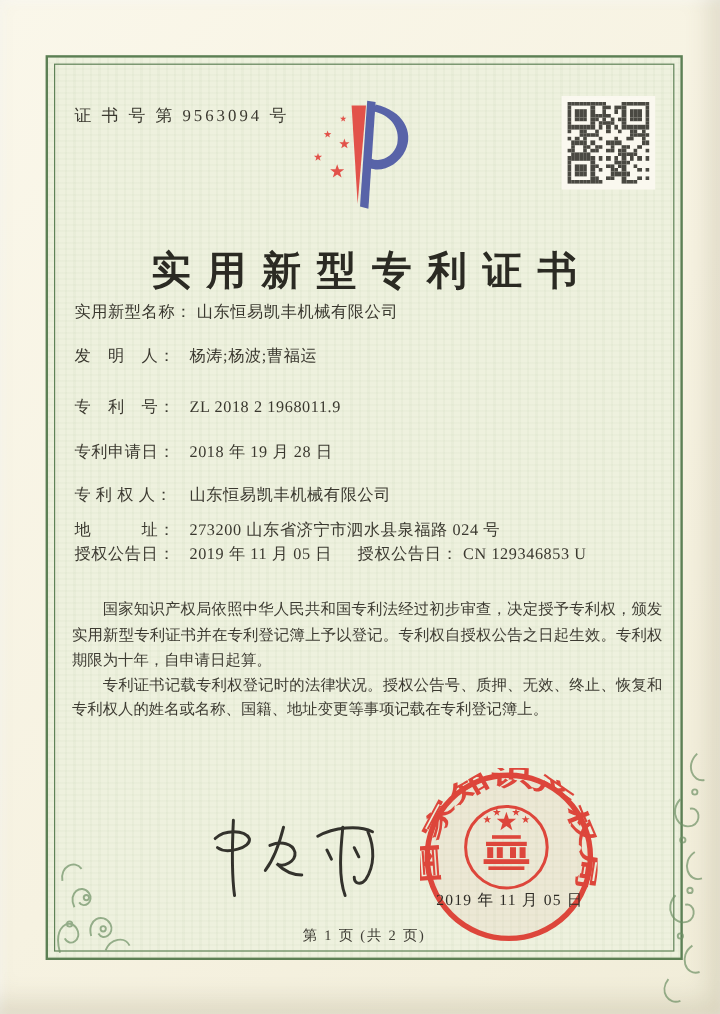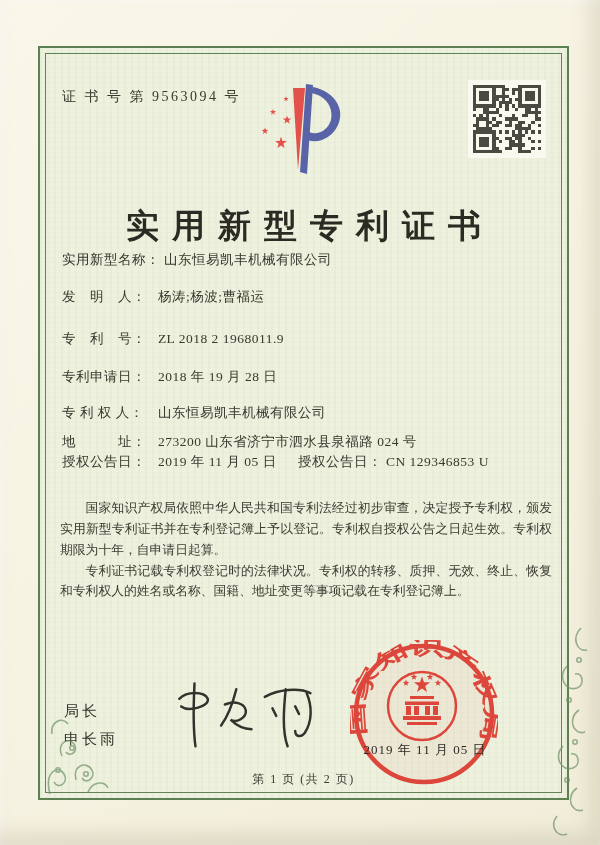--- a/index.html
+++ b/index.html
@@ -332,27 +332,23 @@
       <span class="val">2019 年 11 月 05 日</span>
     </span>
     <span class="pair2">
       <span>授权公告日：</span>
       <span>CN 129346853 U</span>
     </span>
   </div>
 
   <div class="paras">
     <p>国家知识产权局依照中华人民共和国专利法经过初步审查，决定授予专利权，颁发实用新型专利证书并在专利登记簿上予以登记。专利权自授权公告之日起生效。专利权期限为十年，自申请日起算。</p>
-    <p>专利证书记载专利权登记时的法律状况。专利权的转移、质押、无效、终止、恢复和专利权人的姓名或名称、国籍、地址变更等事项记载在专利登记簿上。</p>
-  </div>
-
-  <div class="director">
-    <div>局长</div>
-    <div>申长雨</div>
-  </div>
+    <p>专利证书记载专利权登记时的法律状况。授权公告号、质押、无效、终止、恢复和专利权人的姓名或名称、国籍、地址变更等事项记载在专利登记簿上。</p>
+  </div>
+
 
   <svg class="sig" viewBox="0 0 160 80" aria-hidden="true">
     <g fill="none" stroke="#33322c" stroke-width="2.6" stroke-linecap="round">
       <path d="M30,8 C29,28 28,52 31,74"></path>
       <path d="M14,24 C22,16 40,16 44,24 C46,32 24,38 16,32"></path>
       <path d="M74,14 C70,30 64,44 58,52"></path>
       <path d="M62,30 C72,26 82,28 84,36 C85,44 74,50 68,46 C74,52 82,56 90,56"></path>
       <path d="M104,22 C118,14 140,12 152,18"></path>
       <path d="M126,14 C124,34 122,58 128,74"></path>
       <path d="M148,18 C154,32 154,48 146,60 C142,65 136,64 136,58"></path>

